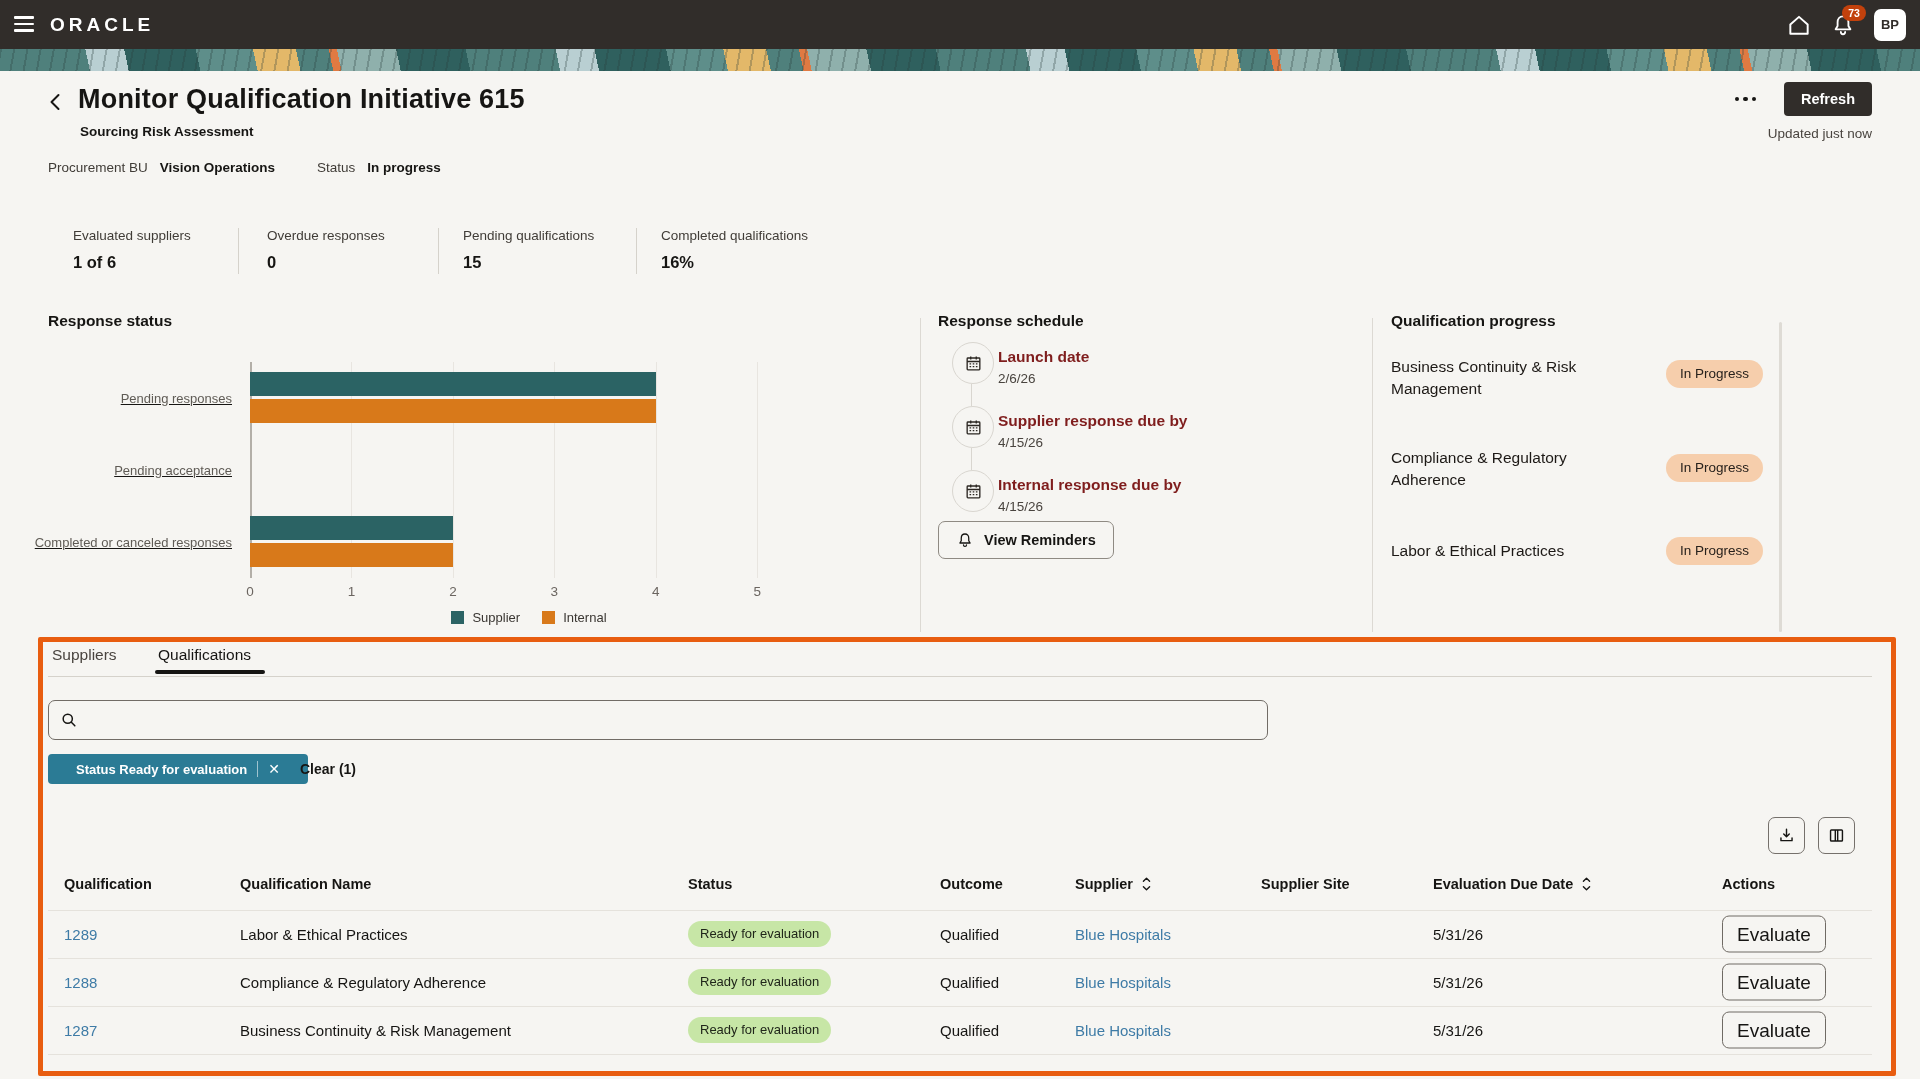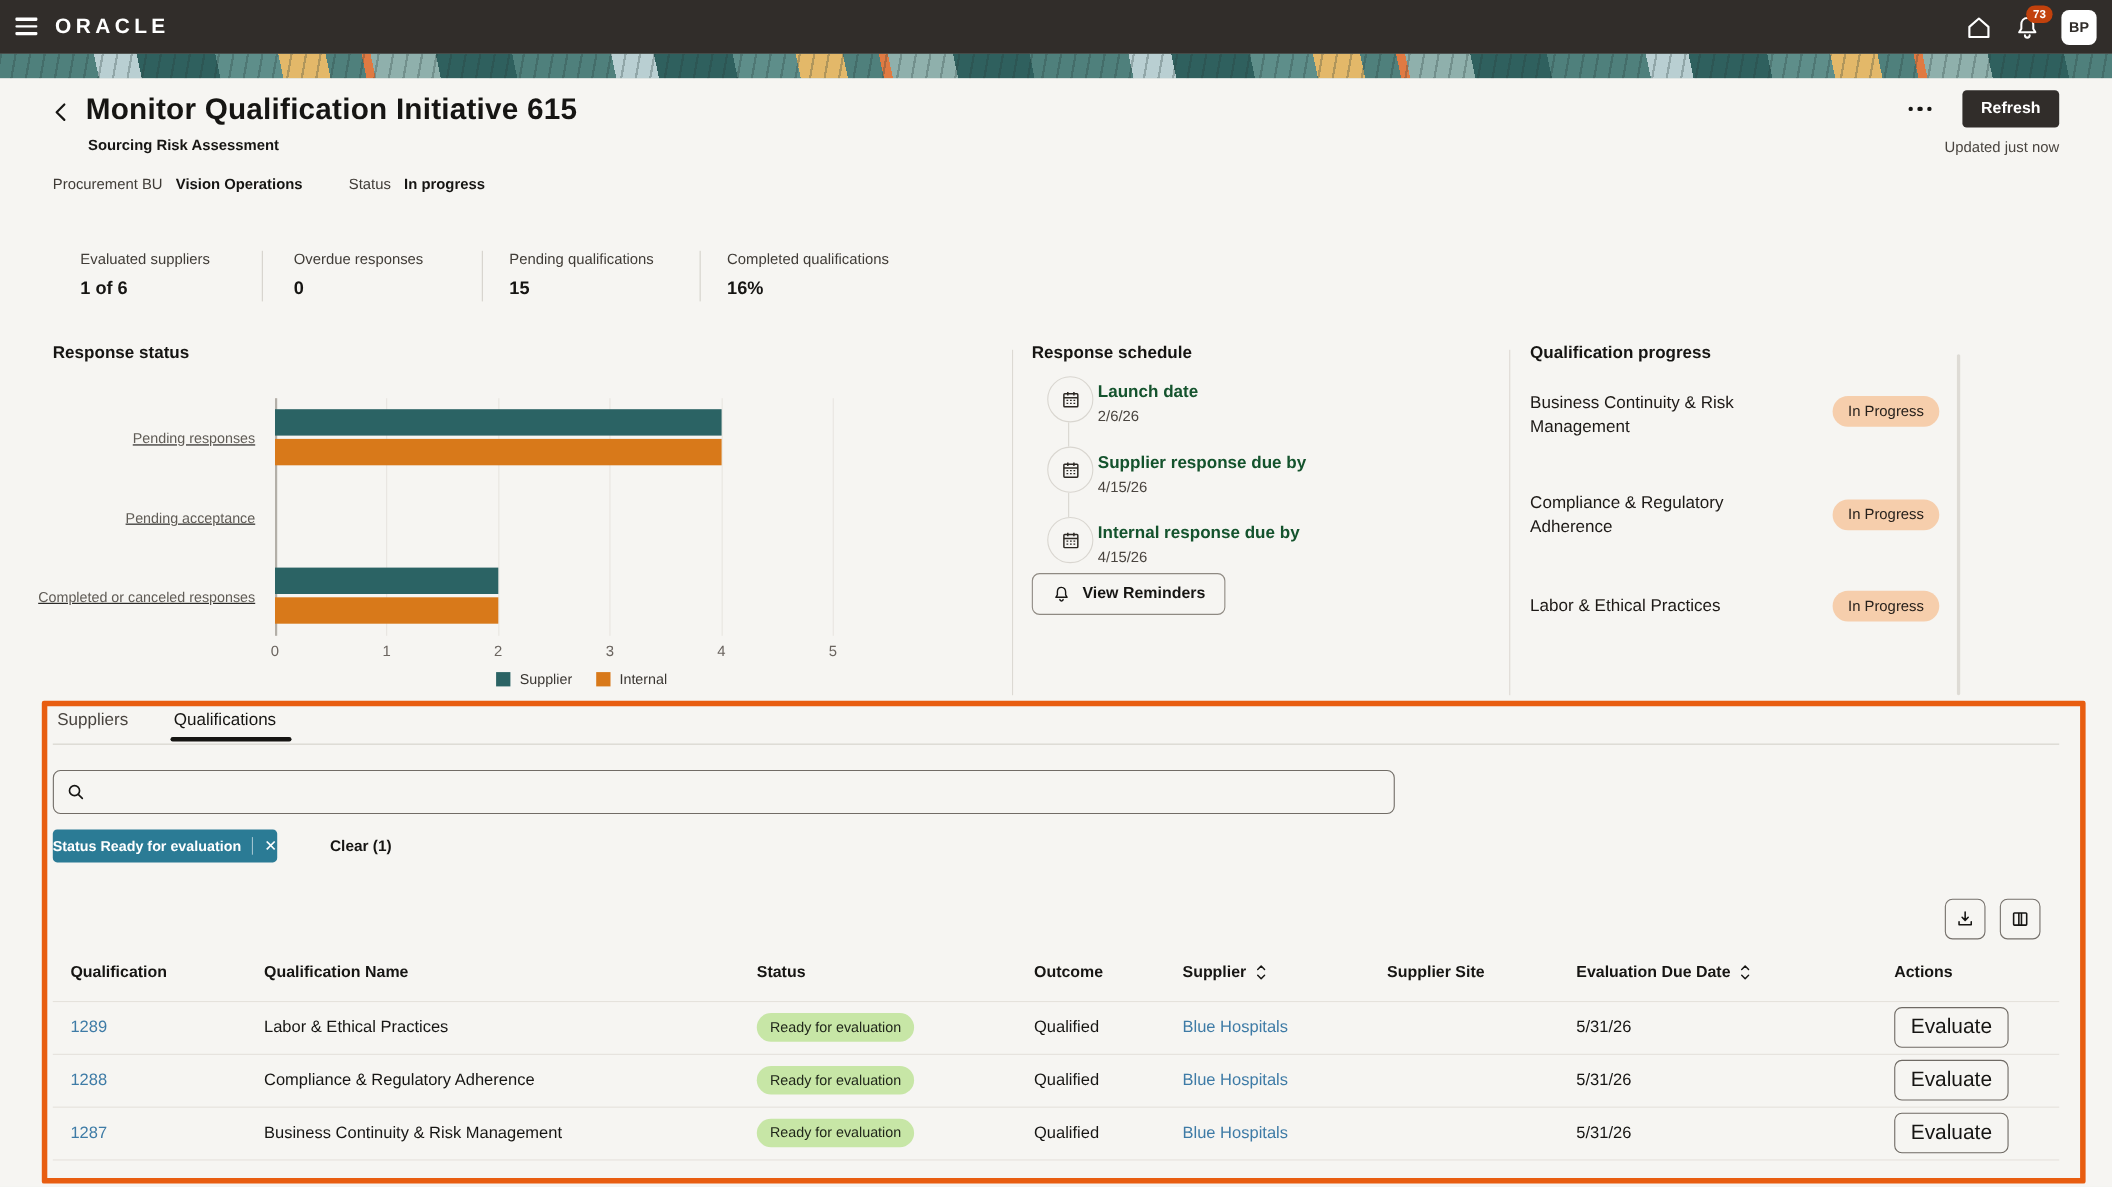--- a/index.html
+++ b/index.html
@@ -67,21 +67,21 @@
   #chart-xaxis .tick{position:absolute;transform:translateX(-50%);font-size:13.5px;color:#6b6560;}
   .legend{position:absolute;left:250px;top:610px;width:558px;display:flex;justify-content:center;gap:22px;align-items:center;}
   .legend-item{display:flex;align-items:center;gap:8px;font-size:13px;color:#3a3632;}
   .legend-swatch{width:13px;height:13px;display:inline-block;}
 
   
   .sched-title{position:absolute;left:938px;top:312px;}
   .sched-circle{position:absolute;left:952px;width:40px;height:40px;border:1px solid #d9d6d0;border-radius:50%;
                 display:flex;align-items:center;justify-content:center;color:#2b2722;background:#f6f5f2;}
   .sched-conn{position:absolute;left:971px;width:1px;height:22px;background:#d9d6d0;}
-  .sched-label{position:absolute;left:998px;font-size:15.5px;font-weight:700;color:#14532d;text-align:center;}
+  .sched-label{position:absolute;left:998px;font-size:15.5px;font-weight:700;color:#7f1d1d;text-align:center;}
   .sched-date{position:absolute;left:998px;font-size:13.5px;color:#49443f;}
   .reminders-btn{position:absolute;left:938px;top:521px;height:38px;display:flex;align-items:center;gap:10px;
                  border:1px solid #8f8a83;border-radius:7px;background:transparent;padding:0 17px;
                  font-size:14.5px;font-weight:700;color:#161513;font-family:inherit;cursor:pointer;}
 
   
   .prog-title{position:absolute;left:1391px;top:312px;}
   .prog-name{position:absolute;left:1391px;width:236px;font-size:15.5px;line-height:22px;color:#1d1916;}
   .prog-badge{position:absolute;left:1666px;height:28px;line-height:28px;padding:0 14px;border-radius:14px;
               background:#f6ceac;color:#27211c;font-size:13.5px;}
@@ -100,21 +100,21 @@
 
   
   .search-box{position:absolute;left:48px;top:700px;width:1218px;height:38px;border:1px solid #716c66;border-radius:7px;
               display:flex;align-items:center;background:transparent;}
   .search-input{flex:1;border:none;outline:none;background:transparent;font-family:inherit;font-size:15px;
                 color:#161513;padding:0 14px;}
   .search-input::placeholder{color:#5f5b55;}
   .search-icon-btn{width:40px;height:36px;display:flex;align-items:center;justify-content:center;color:#161513;cursor:pointer;background:none;border:none;}
 
   .chip{position:absolute;left:48px;top:754px;height:30px;background:#2b7b95;border-radius:4px;display:flex;
-        align-items:center;color:#fff;font-size:13px;font-weight:700;padding:0 0;cursor:pointer;}
+        align-items:center;color:#fff;font-size:13px;font-weight:700;padding:0 28px;cursor:pointer;}
   .chip-sep{width:1px;height:16px;background:rgba(255,255,255,.55);margin:0 10px;}
   .chip-close{font-size:14px;font-weight:400;cursor:pointer;line-height:1;}
   .clear-link{position:absolute;left:300px;top:761px;font-size:14px;font-weight:700;color:#161513;cursor:pointer;}
 
   .tool-btn{position:absolute;top:817px;width:37px;height:37px;border:1px solid #75706b;border-radius:7px;
             background:transparent;display:flex;align-items:center;justify-content:center;color:#161513;cursor:pointer;}
   .tool-download{left:1768px;}
   .tool-columns{left:1818px;}
 
   

